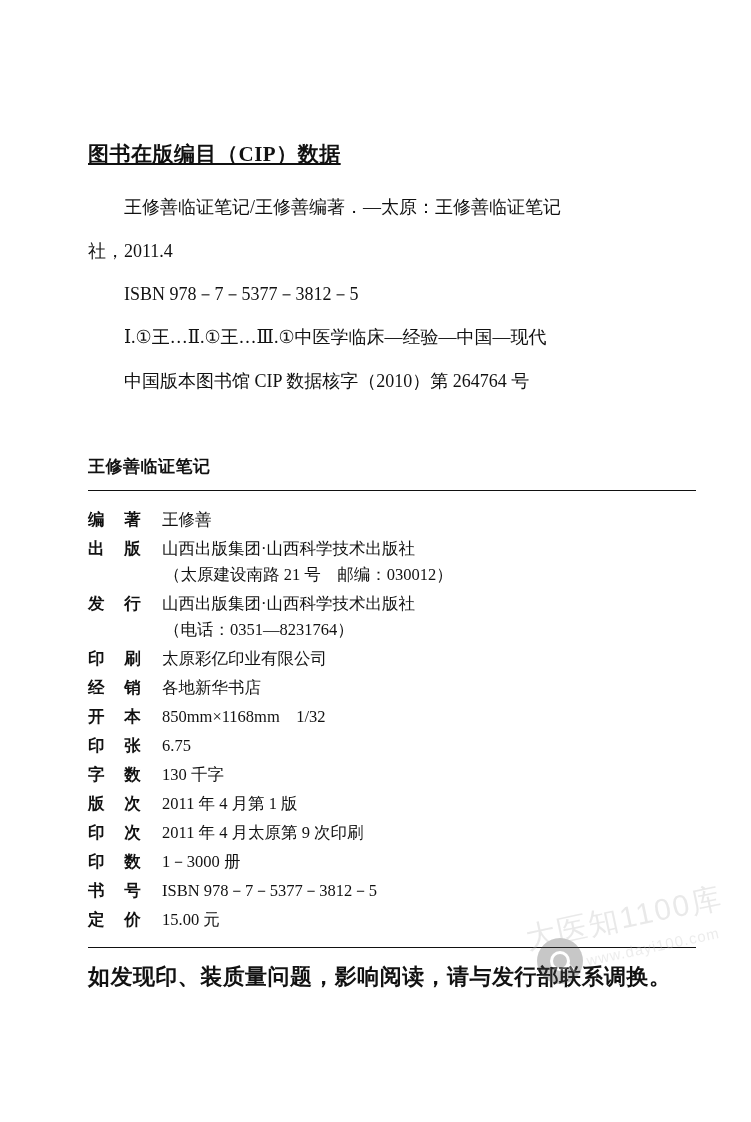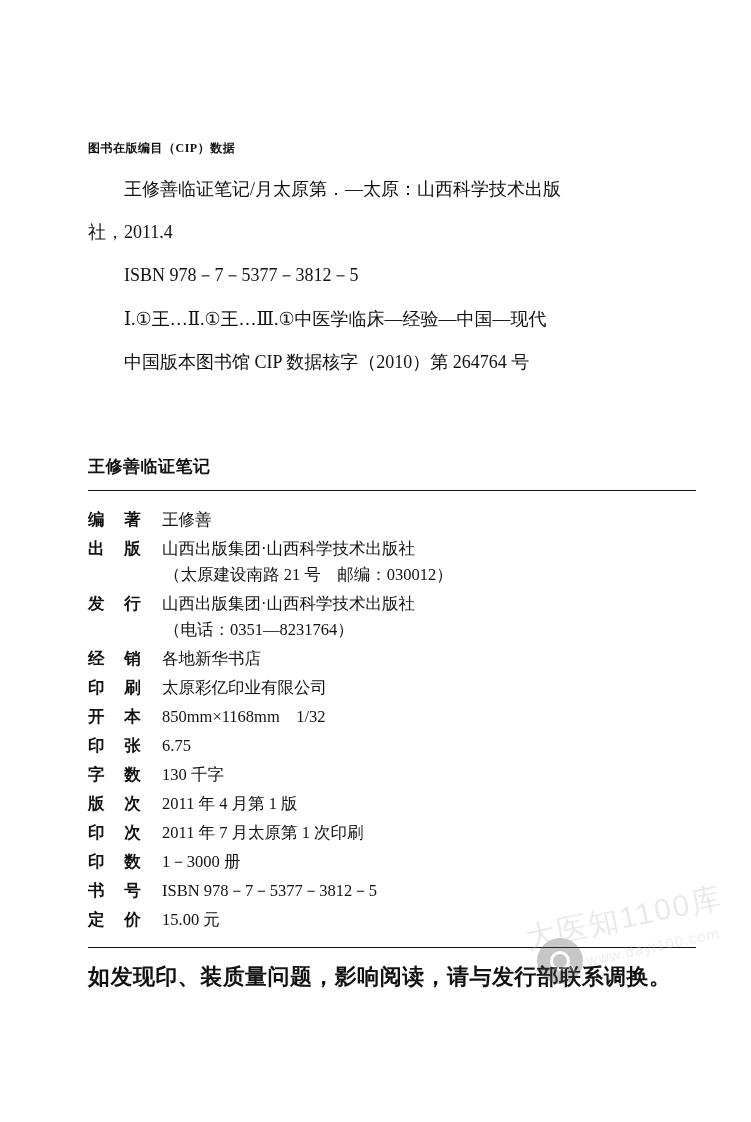--- a/index.html
+++ b/index.html
@@ -25,25 +25,26 @@
   }
 
   
   .cip-block {
     position: absolute;
     left: 88px;
     top: 140px;
     width: 600px;
   }
   .cip-heading {
-    font-size: 12px;
+    font-size: 21px;
     font-weight: bold;
     letter-spacing: 0.5px;
-    margin: 0 0 16px 0;
+    margin: 0 0 22px 0;
     line-height: 1.4;
+    text-decoration: underline;
   }
   .cip-para {
     font-size: 18px;
     line-height: 1.85;
     margin: 0 0 10px 0;
     text-indent: 2em;
     text-align: justify;
   }
   .cip-para.no-indent {
     text-indent: 0;
@@ -168,21 +169,21 @@
 </style>
 </head>
 <body>
 
 <div class="page">
 
   <section class="cip-block">
     <h1 class="cip-heading">图书在版编目（CIP）数据</h1>
 
     <p class="cip-para">
-      <span>王修善临证笔记/月太原第．—太原：山西科学技术出版</span>
+      <span>王修善临证笔记/王修善编著．—太原：王修善临证笔记</span>
     </p>
     <p class="cip-para no-indent">
       <span>社，2011.4</span>
     </p>
     <p class="cip-para">
       <span>ISBN 978－7－5377－3812－5</span>
     </p>
     <p class="cip-para">
       <span>Ⅰ.①王…Ⅱ.①王…Ⅲ.①中医学临床—经验—中国—现代</span>
     </p>
@@ -211,32 +212,32 @@
           </td>
         </tr>
         <tr>
           <td class="label">发　行</td>
           <td class="value">
             <span>山西出版集团·山西科学技术出版社</span>
             <span class="sub-line">（电话：0351—8231764）</span>
           </td>
         </tr>
         <tr>
+          <td class="label">印　刷</td>
+          <td class="value">
+            <span>太原彩亿印业有限公司</span>
+          </td>
+        </tr>
+        <tr>
           <td class="label">经　销</td>
           <td class="value">
             <span>各地新华书店</span>
           </td>
         </tr>
         <tr>
-          <td class="label">印　刷</td>
-          <td class="value">
-            <span>太原彩亿印业有限公司</span>
-          </td>
-        </tr>
-        <tr>
           <td class="label">开　本</td>
           <td class="value">
             <span>850mm×1168mm　1/32</span>
           </td>
         </tr>
         <tr>
           <td class="label">印　张</td>
           <td class="value">
             <span>6.75</span>
           </td>
@@ -249,21 +250,21 @@
         </tr>
         <tr>
           <td class="label">版　次</td>
           <td class="value">
             <span>2011 年 4 月第 1 版</span>
           </td>
         </tr>
         <tr>
           <td class="label">印　次</td>
           <td class="value">
-            <span>2011 年 7 月太原第 1 次印刷</span>
+            <span>2011 年 4 月太原第 9 次印刷</span>
           </td>
         </tr>
         <tr>
           <td class="label">印　数</td>
           <td class="value">
             <span>1－3000 册</span>
           </td>
         </tr>
         <tr>
           <td class="label">书　号</td>

